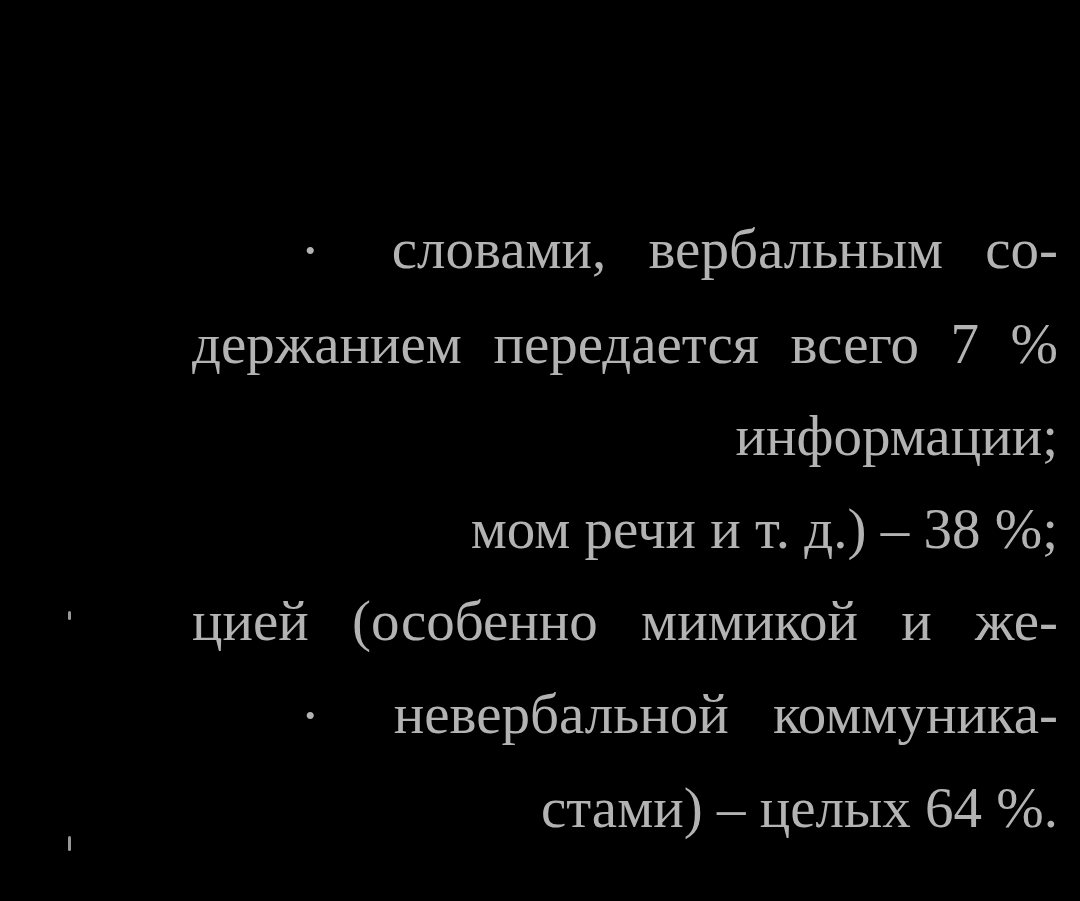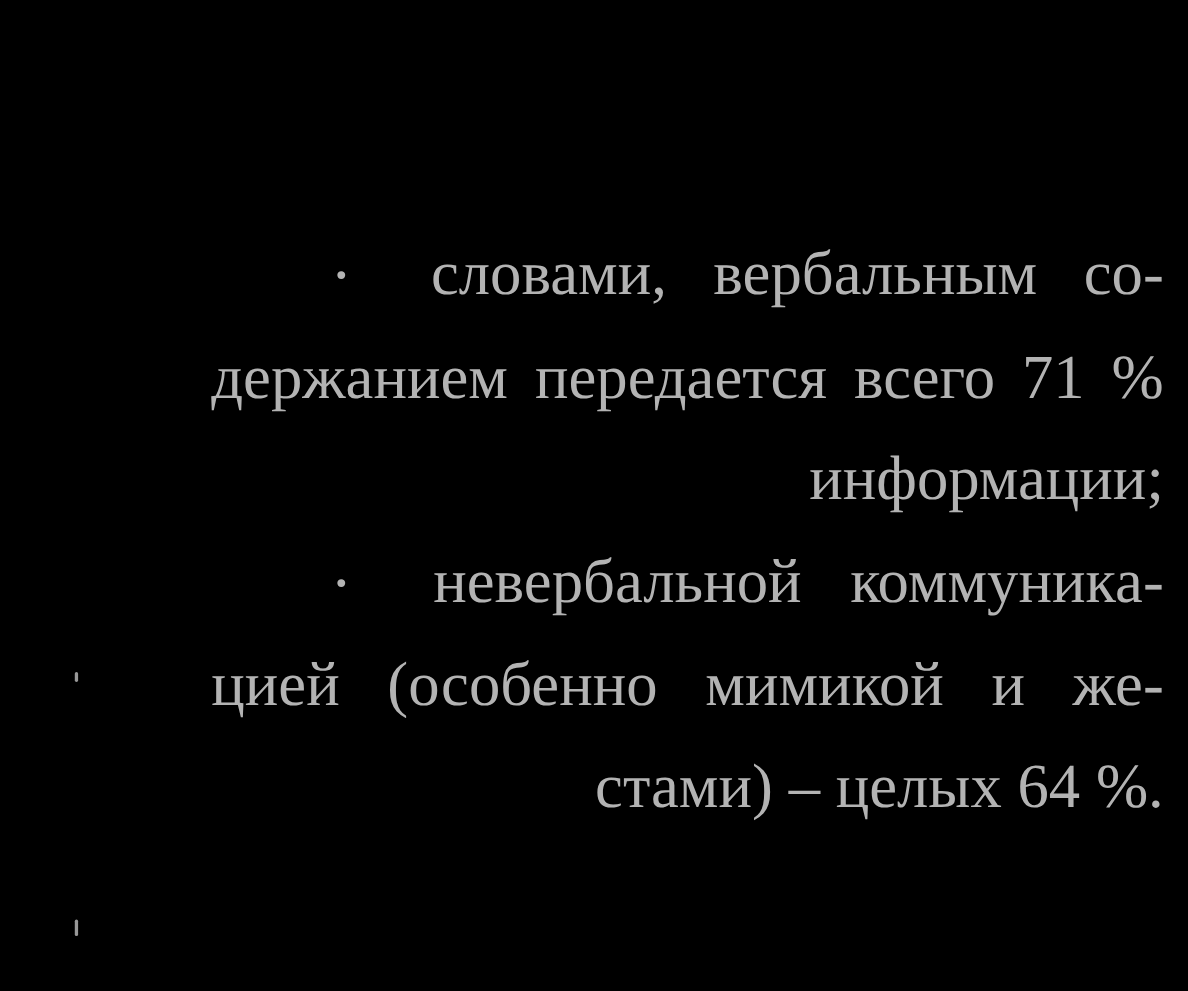--- a/index.html
+++ b/index.html
@@ -61,30 +61,31 @@
   .frag-r3 { left: 1077px; top: 867px; width: 3px; height: 10px; }
 </style>
 </head>
 <body>
 
 <div class="reader-page">
 
   <div class="text-column">
   <div class="line justified with-bullet"><span class="bullet">•</span> <span class="line-text">словами, вербальным со-</span></div>
 
-  <div class="line justified"> <span class="line-text">держанием передается всего 71 %</span></div>
+  <div class="line justified"> <span class="line-text">держанием передается всего 7 %</span></div>
 
   <div class="line"> <span class="line-text">информации;</span></div>
 
 
 
+  <div class="line"> <span class="line-text">мом речи и т. д.) – 38 %;</span></div>
+
+  <div class="line justified"> <span class="line-text">цией (особенно мимикой и же-</span></div>
 
   <div class="line justified with-bullet"><span class="bullet">•</span> <span class="line-text">невербальной коммуника-</span></div>
-
-  <div class="line justified"> <span class="line-text">цией (особенно мимикой и же-</span></div>
 
   <div class="line"> <span class="line-text">стами) – целых 64 %.</span></div>
 </div>
 
   <div class="frag frag-l1"></div>
   <div class="frag frag-l2"></div>
   <div class="frag frag-r1"></div>
   <div class="frag frag-r2"></div>
   <div class="frag frag-r3"></div>
 

